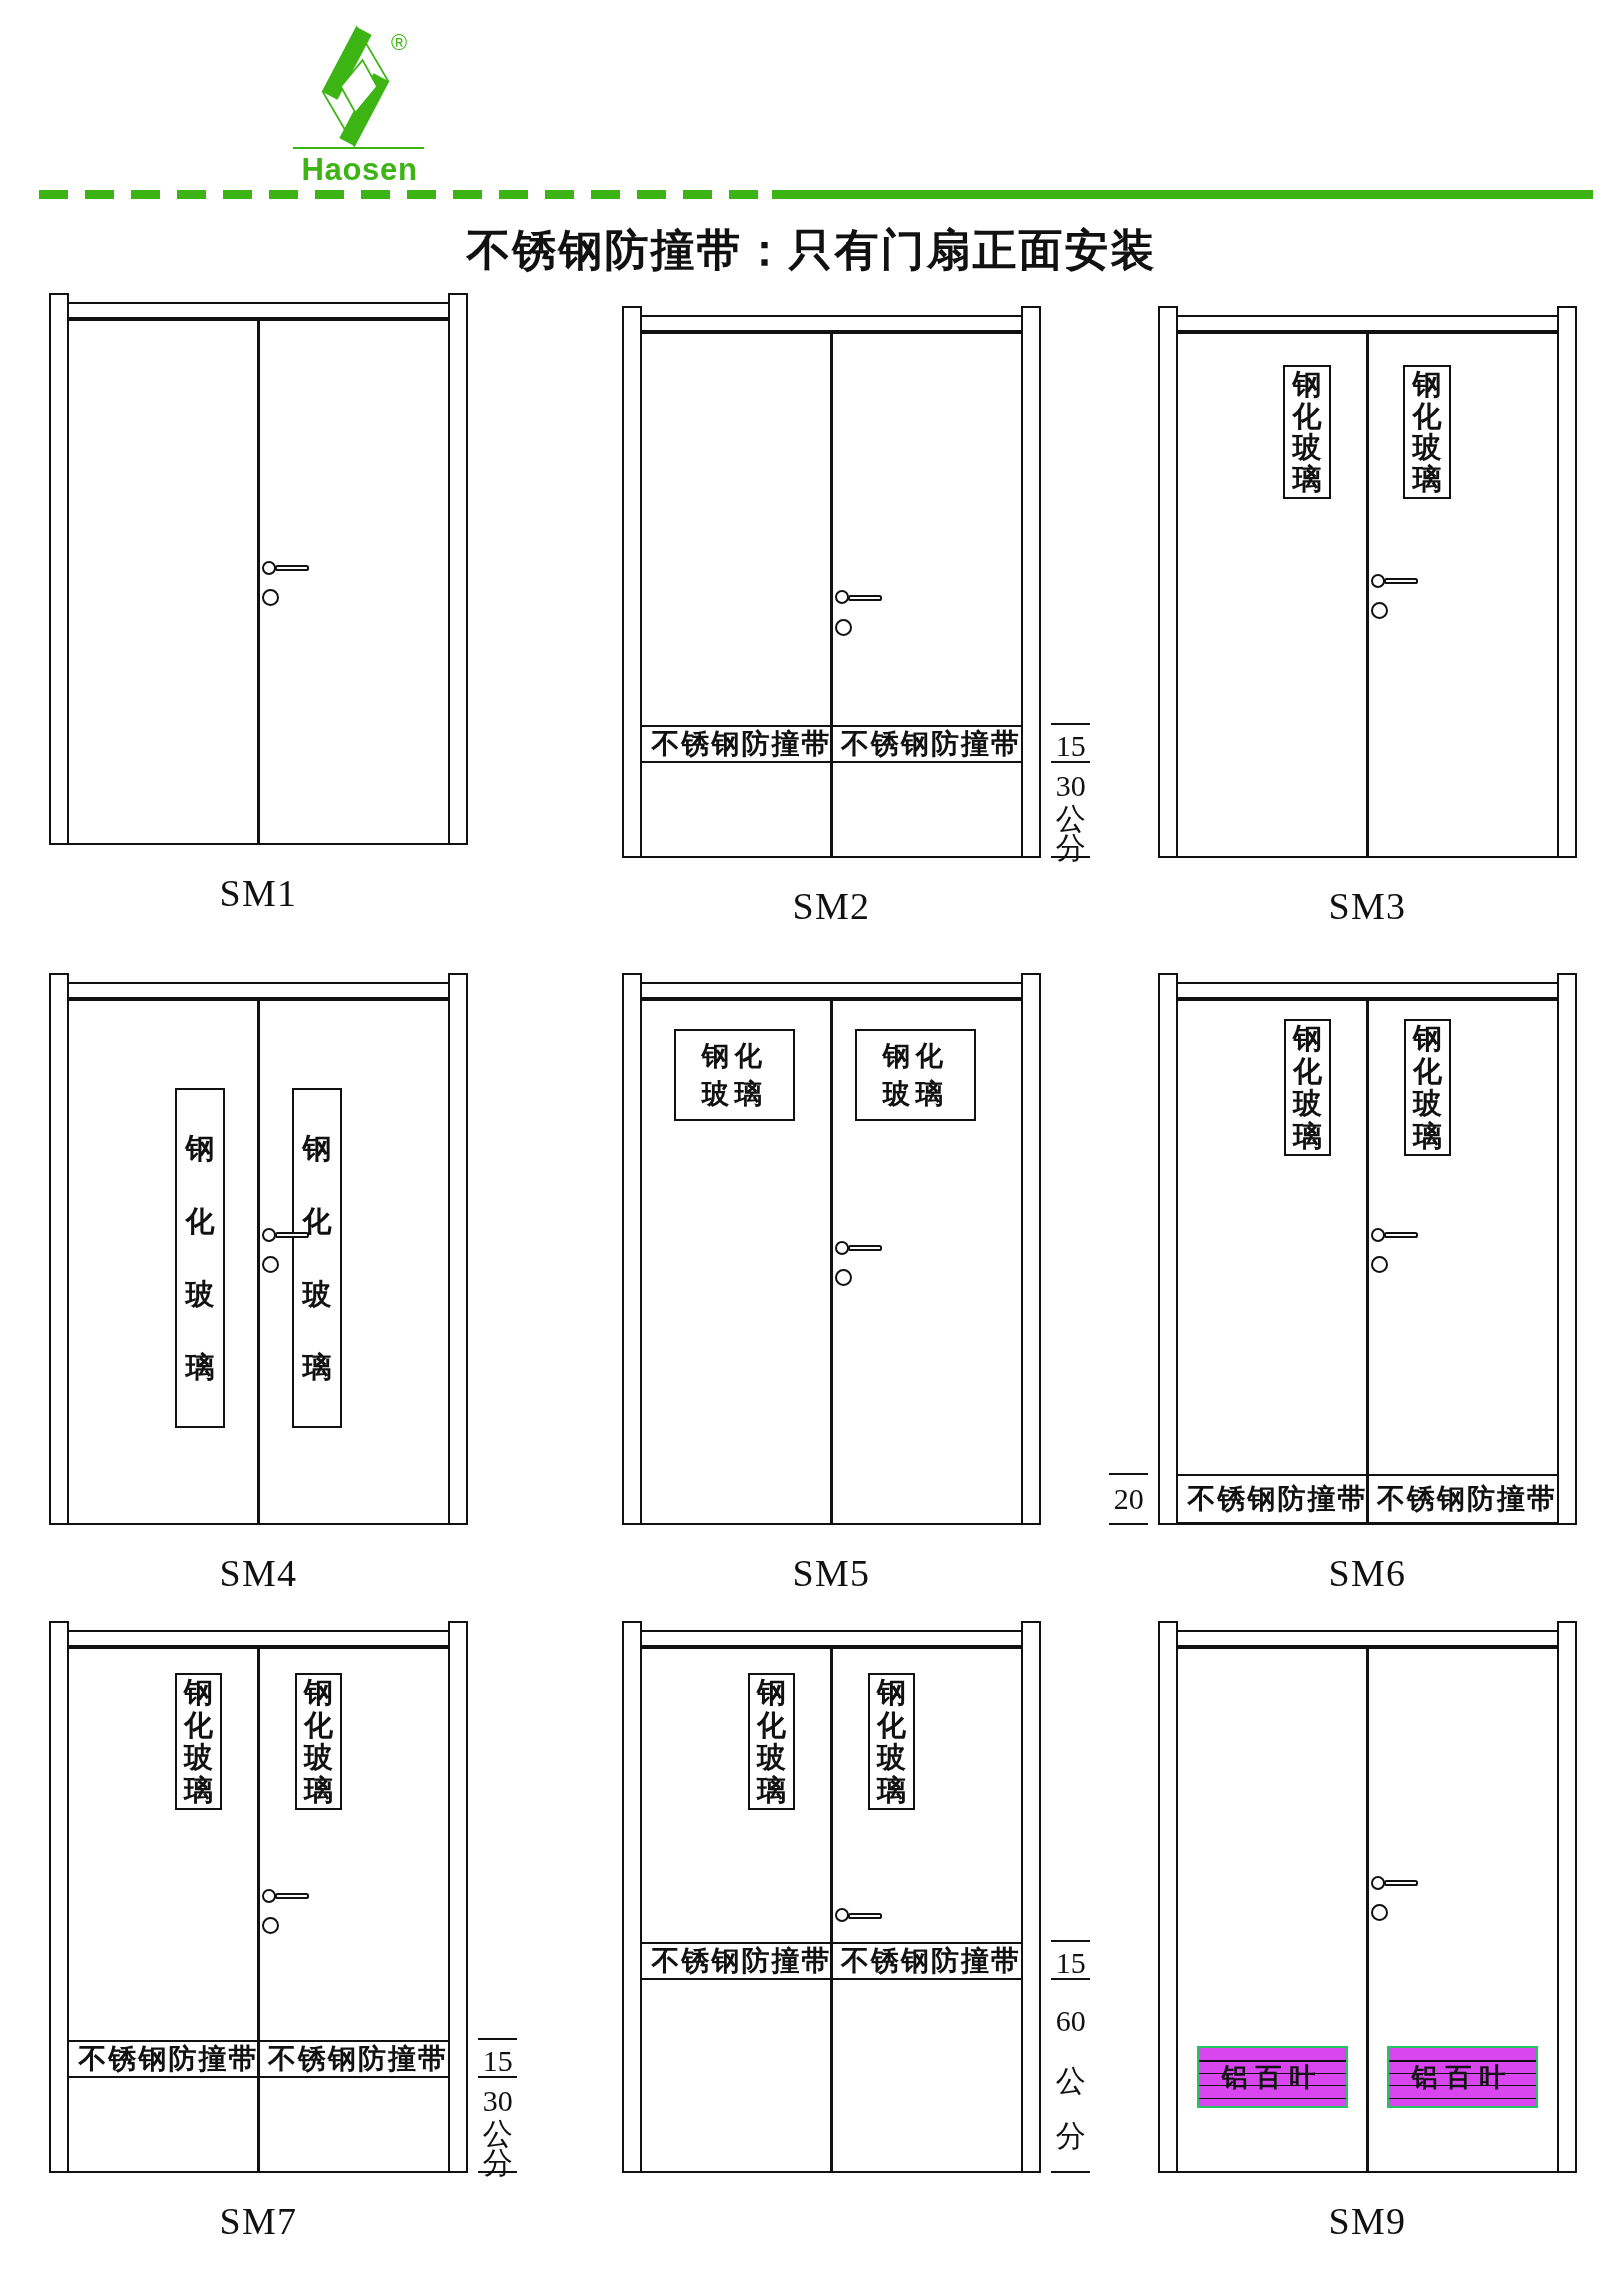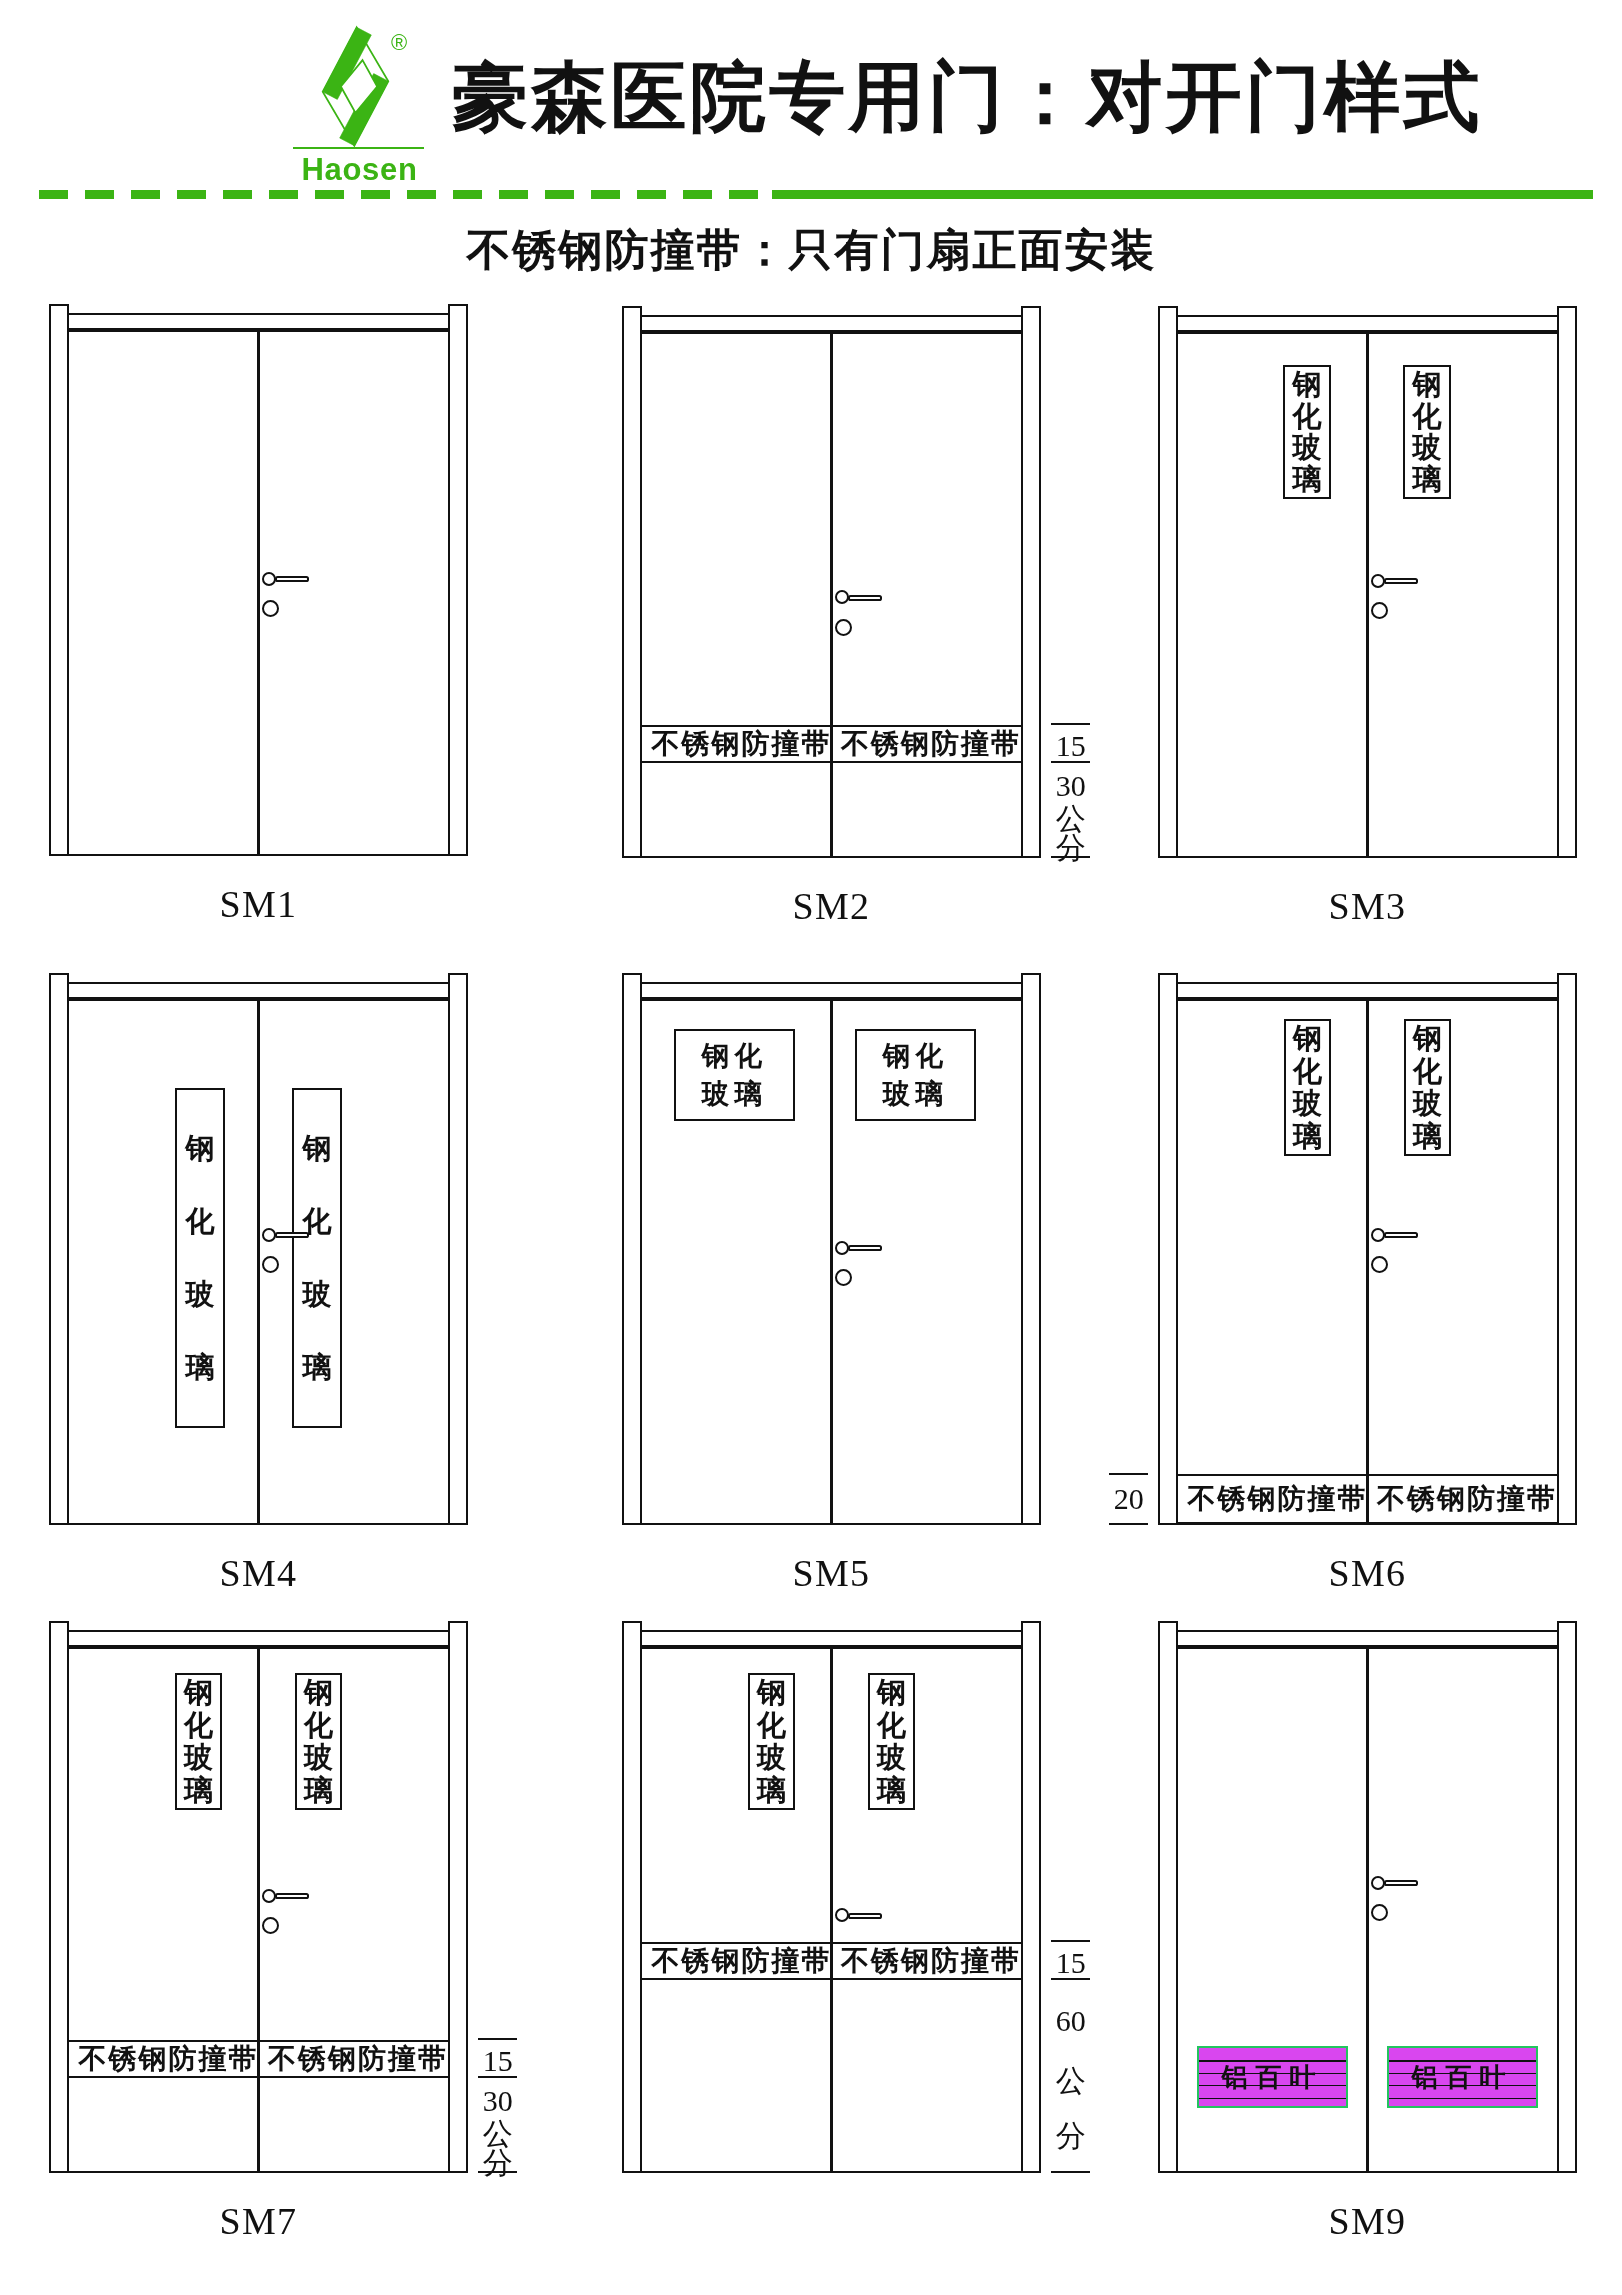--- a/index.html
+++ b/index.html
@@ -53,31 +53,30 @@
       <polygon points="62,4 116,96 58,206 4,114" fill="none" stroke="#3bb414" stroke-width="3"></polygon>
       <polygon points="62,4 4,114 29,127 87,17" fill="#3bb414" stroke="#3bb414" stroke-width="1"></polygon>
       <polygon points="116,96 58,206 33,193 91,83" fill="#3bb414" stroke="#3bb414" stroke-width="1"></polygon>
       <polygon points="72,60 97,105 60,150 35,105" fill="#ffffff" stroke="#3bb414" stroke-width="3"></polygon>
     </svg>
     <span class="reg-mark">®</span>
     <div class="logo-underline"></div>
     <div class="brand-name">Haosen</div>
   </div>
 
-  <h1 class="page-title">豪森医院专用门：对开门样式</h1>
 
   <div class="divider">
     <div class="dash"></div>
     <div class="solid"></div>
   </div>
 
   <h2 class="page-subtitle">不锈钢防撞带：只有门扇正面安装</h2>
 
   <div id="doors">
-      <div class="door" style="left: 49px; top: 304px; width: 392px; height: 552px;">
+      <div class="door" style="left: 49px; top: 293px; width: 392px; height: 552px;">
         <div class="post" style="left: 0px; top: 0px; width: 19.6px; height: 552px;"></div>
         <div class="post" style="left: 399px; top: 0px; width: 19.6px; height: 552px;"></div>
         <div class="rail" style="left: 17.7px; top: 8.5px; width: 383px; height: 17px;"></div>
         <div class="leaves" style="left: 17.7px; top: 25.5px; width: 383px; height: 526px;"></div>
         <div class="cline" style="left: 208px; top: 25.5px; width: 2.6px; height: 526px;"></div>
         <div class="hcirc" style="left: 213px; top: 268px; width: 14.4px; height: 14.4px;"></div>
         <div class="hlever" style="left: 226px; top: 272px; width: 34px; height: 5.9px;"></div>
         <div class="hcirc" style="left: 213px; top: 296px; width: 17px; height: 17px;"></div>
         <div class="doorlabel" style="left: 0px; top: 578px; width: 419px;">SM1</div>
       </div>

